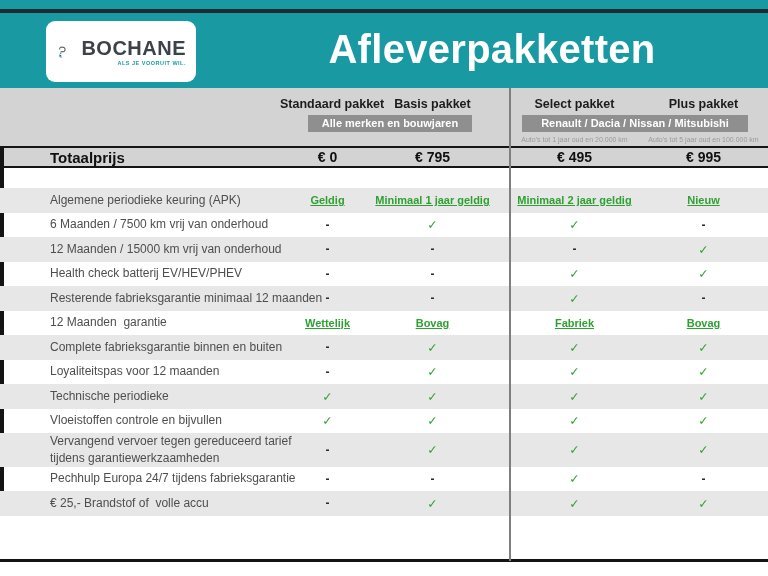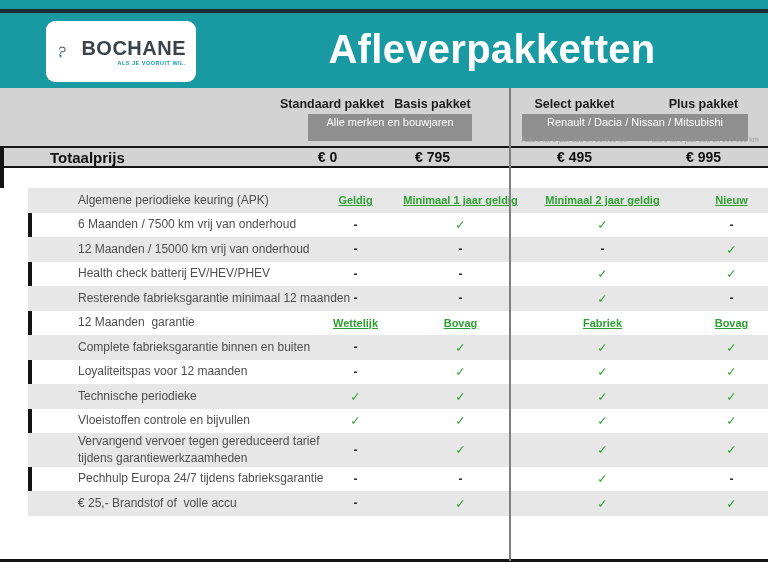--- a/index.html
+++ b/index.html
@@ -27,37 +27,37 @@
 
   
   .grid { display:grid; grid-template-columns:280px 95px 115px 20px 129px 129px; }
   .c1 { grid-column:2; } .c2 { grid-column:3; } .c3 { grid-column:5; } .c4 { grid-column:6; }
 
   
   .header-band { background:#d3d3d3; }
   .hb-names { height:26px; align-items:end; padding-top:2px; }
   .pkg-name { font-size:12.5px; font-weight:bold; color:#1c1c1c; text-align:center; padding-bottom:3px; white-space:nowrap; }
   .hb-banners { height:19px; align-items:center; }
-  .banner { background:#8f8f8f; color:#fff; font-weight:normal; font-size:11px; text-align:center; height:27px; line-height:17px; white-space:nowrap; overflow:hidden; }
+  .banner { background:#8f8f8f; color:#fff; font-weight:bold; font-size:11px; text-align:center; height:17px; line-height:17px; white-space:nowrap; overflow:hidden; }
   .b-left  { grid-column:2/4; margin:0 18px 0 28px; }
   .b-right { grid-column:5/7; margin:0 20px 0 12px; }
   .hb-notes { height:13px; align-items:center; }
   .note { font-size:7px; color:#9a9a9a; text-align:center; white-space:nowrap; }
   .totals-row {
     height:22px; align-items:center; position:relative;
     border-top:2.5px solid #151515; border-bottom:2.5px solid #151515;
   }
   .totals-row::before { content:""; position:absolute; left:0; top:0; bottom:0; width:4px; background:#141414; }
   .t-label { grid-column:1; padding-left:50px; font-size:15px; font-weight:bold; color:#101010; white-space:nowrap; }
   .price { font-size:14px; font-weight:bold; color:#101010; text-align:center; }
 
   
   .gap-row { height:20px; background:#fff; position:relative; }
   .gap-row::before { content:""; position:absolute; left:0; top:0; bottom:0; width:4px; background:#141414; }
-  .frow { min-height:24.5px; align-items:center; position:relative; padding:0 0;margin-left:28px; }
+  .frow { min-height:24.5px; align-items:center; position:relative; padding:0 0; }
   .frow.grey { background:#e7e7e7; }
   .frow.white::before { content:""; position:absolute; left:0; top:0; bottom:0; width:4px; background:#141414; }
   .flabel { grid-column:1; padding-left:50px; font-size:12px; color:#4e4e4e; line-height:1.4; white-space:pre; }
   .vcell { text-align:center; }
   .v-check { color:#2fa133; font-size:12.5px; }
   .v-dash  { color:#2e2e2e; font-size:12px; font-weight:bold; }
   .v-text  { color:#2fa133; font-size:11px; font-weight:bold; white-space:nowrap;text-decoration:underline; }
 
   
   .v-divider { position:absolute; left:509px; top:88px; width:2px; height:473px; background:#7f7f7f; z-index:4; }

